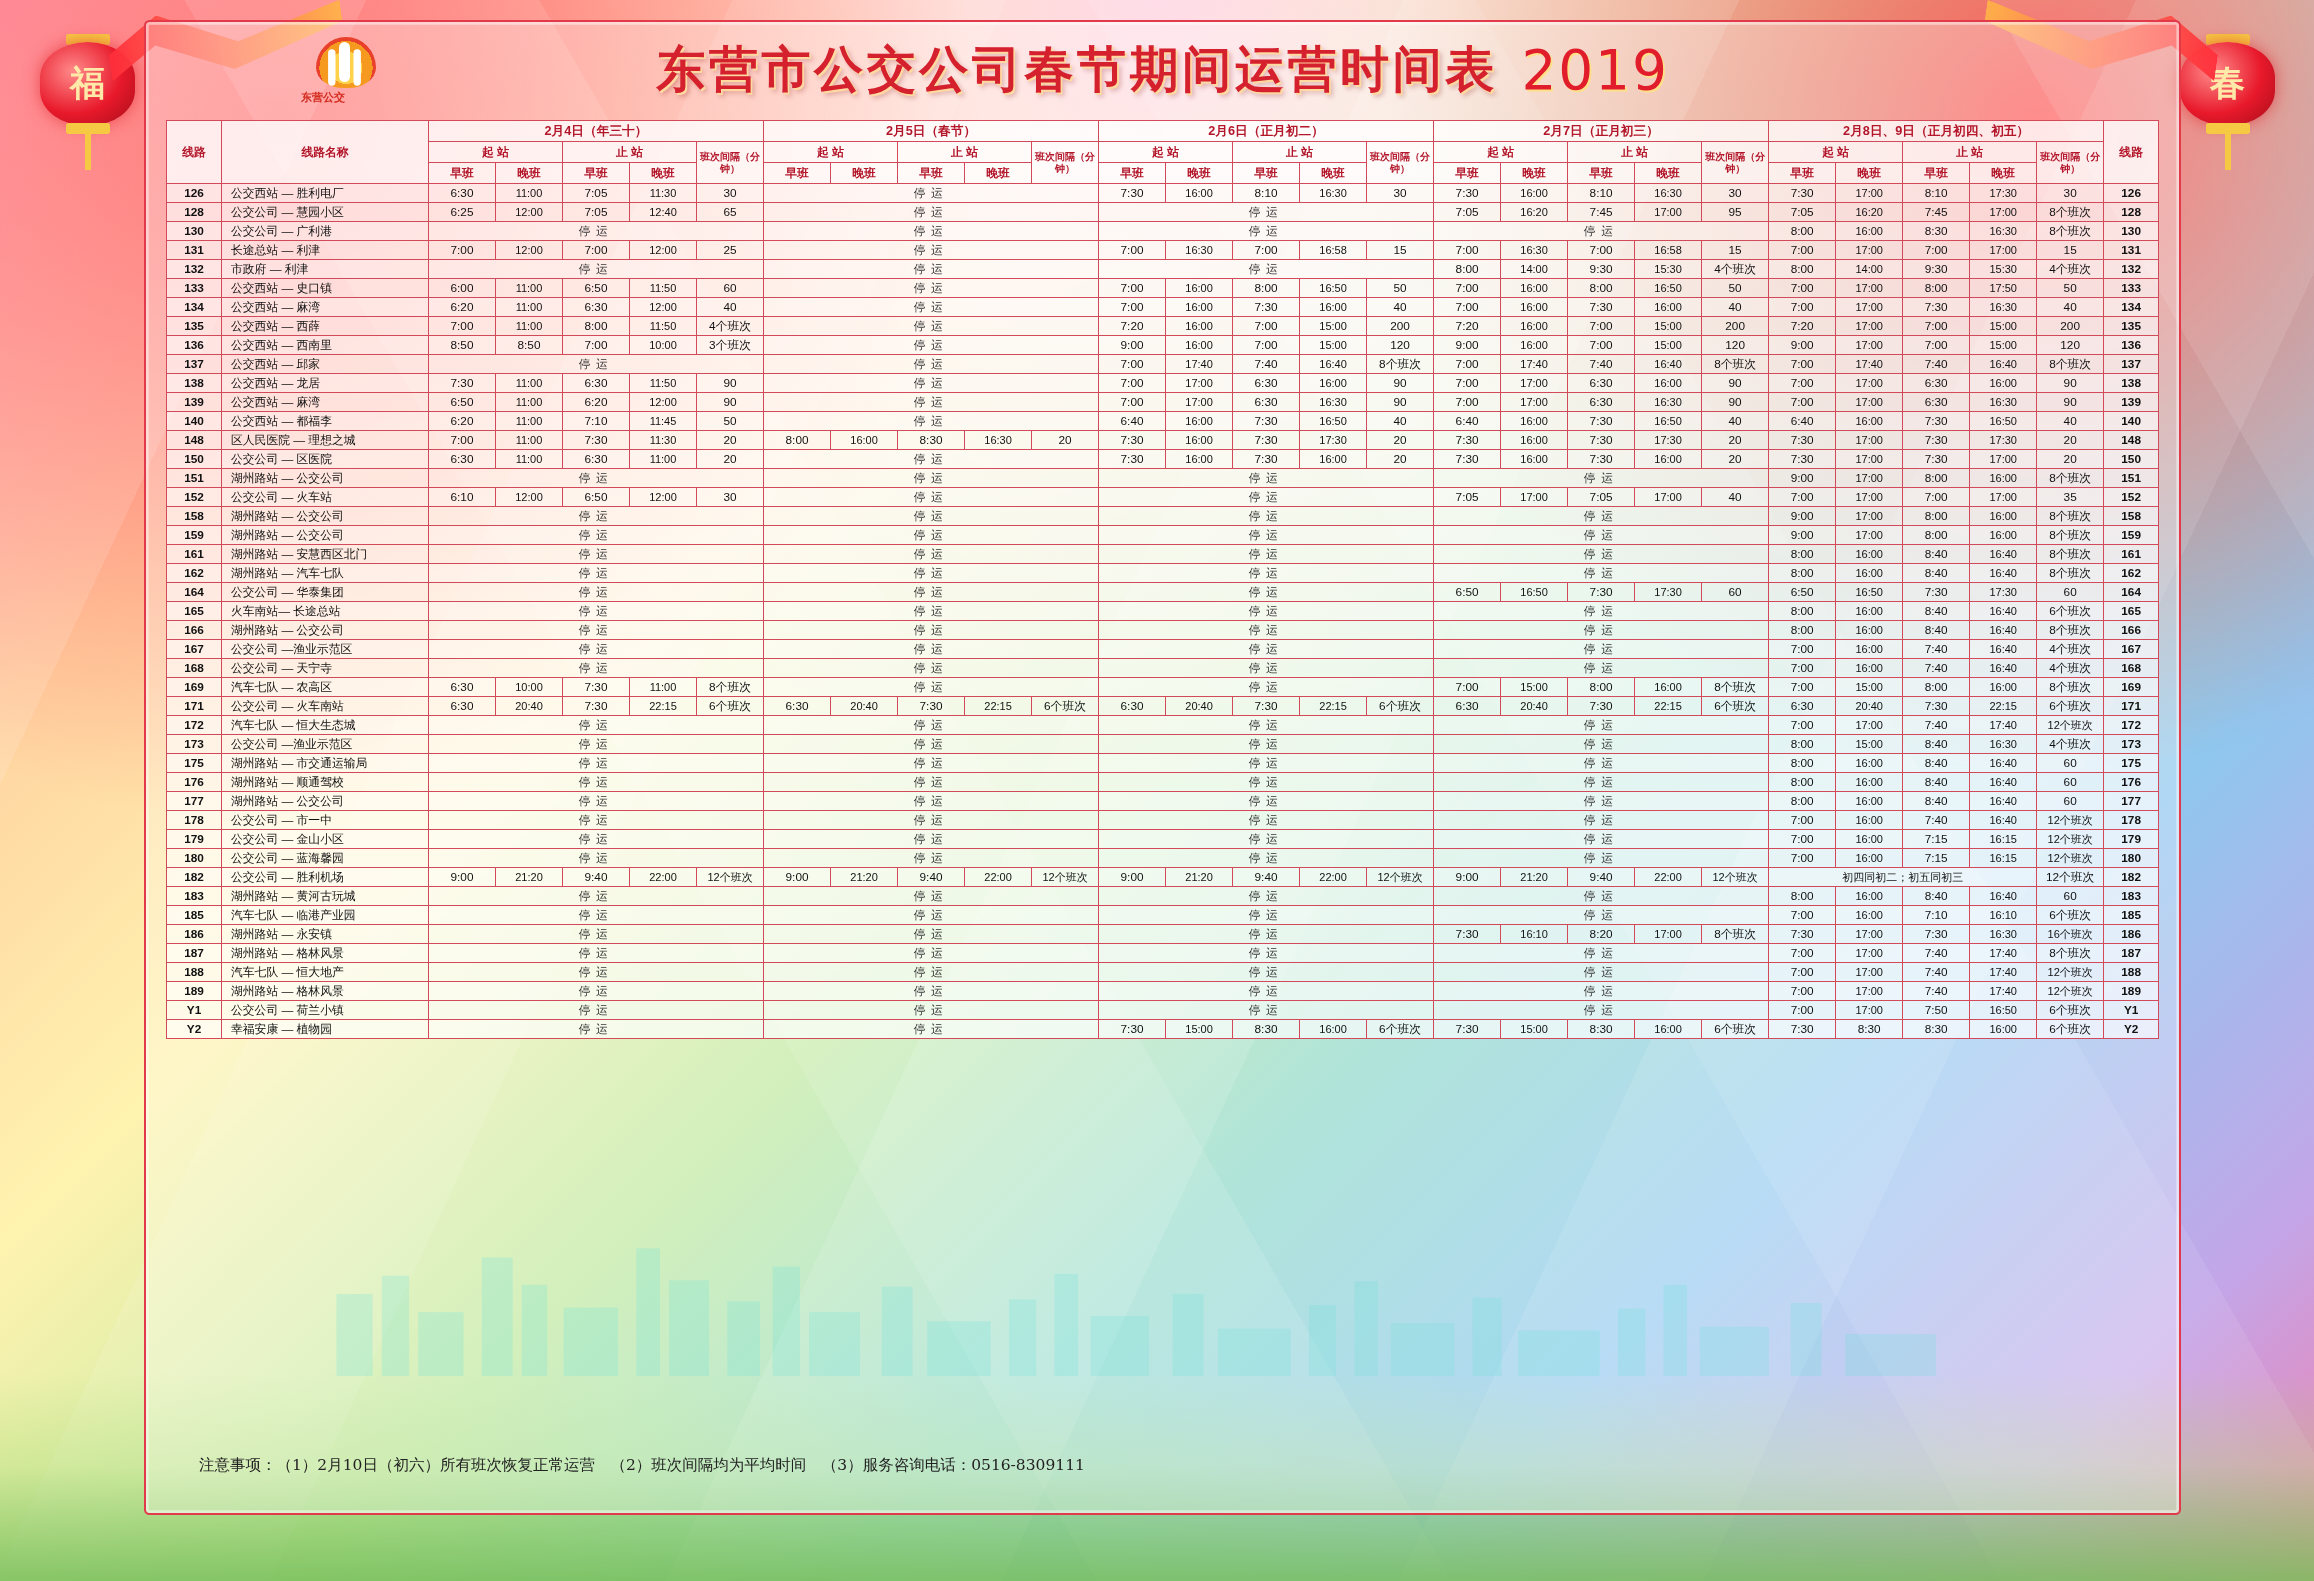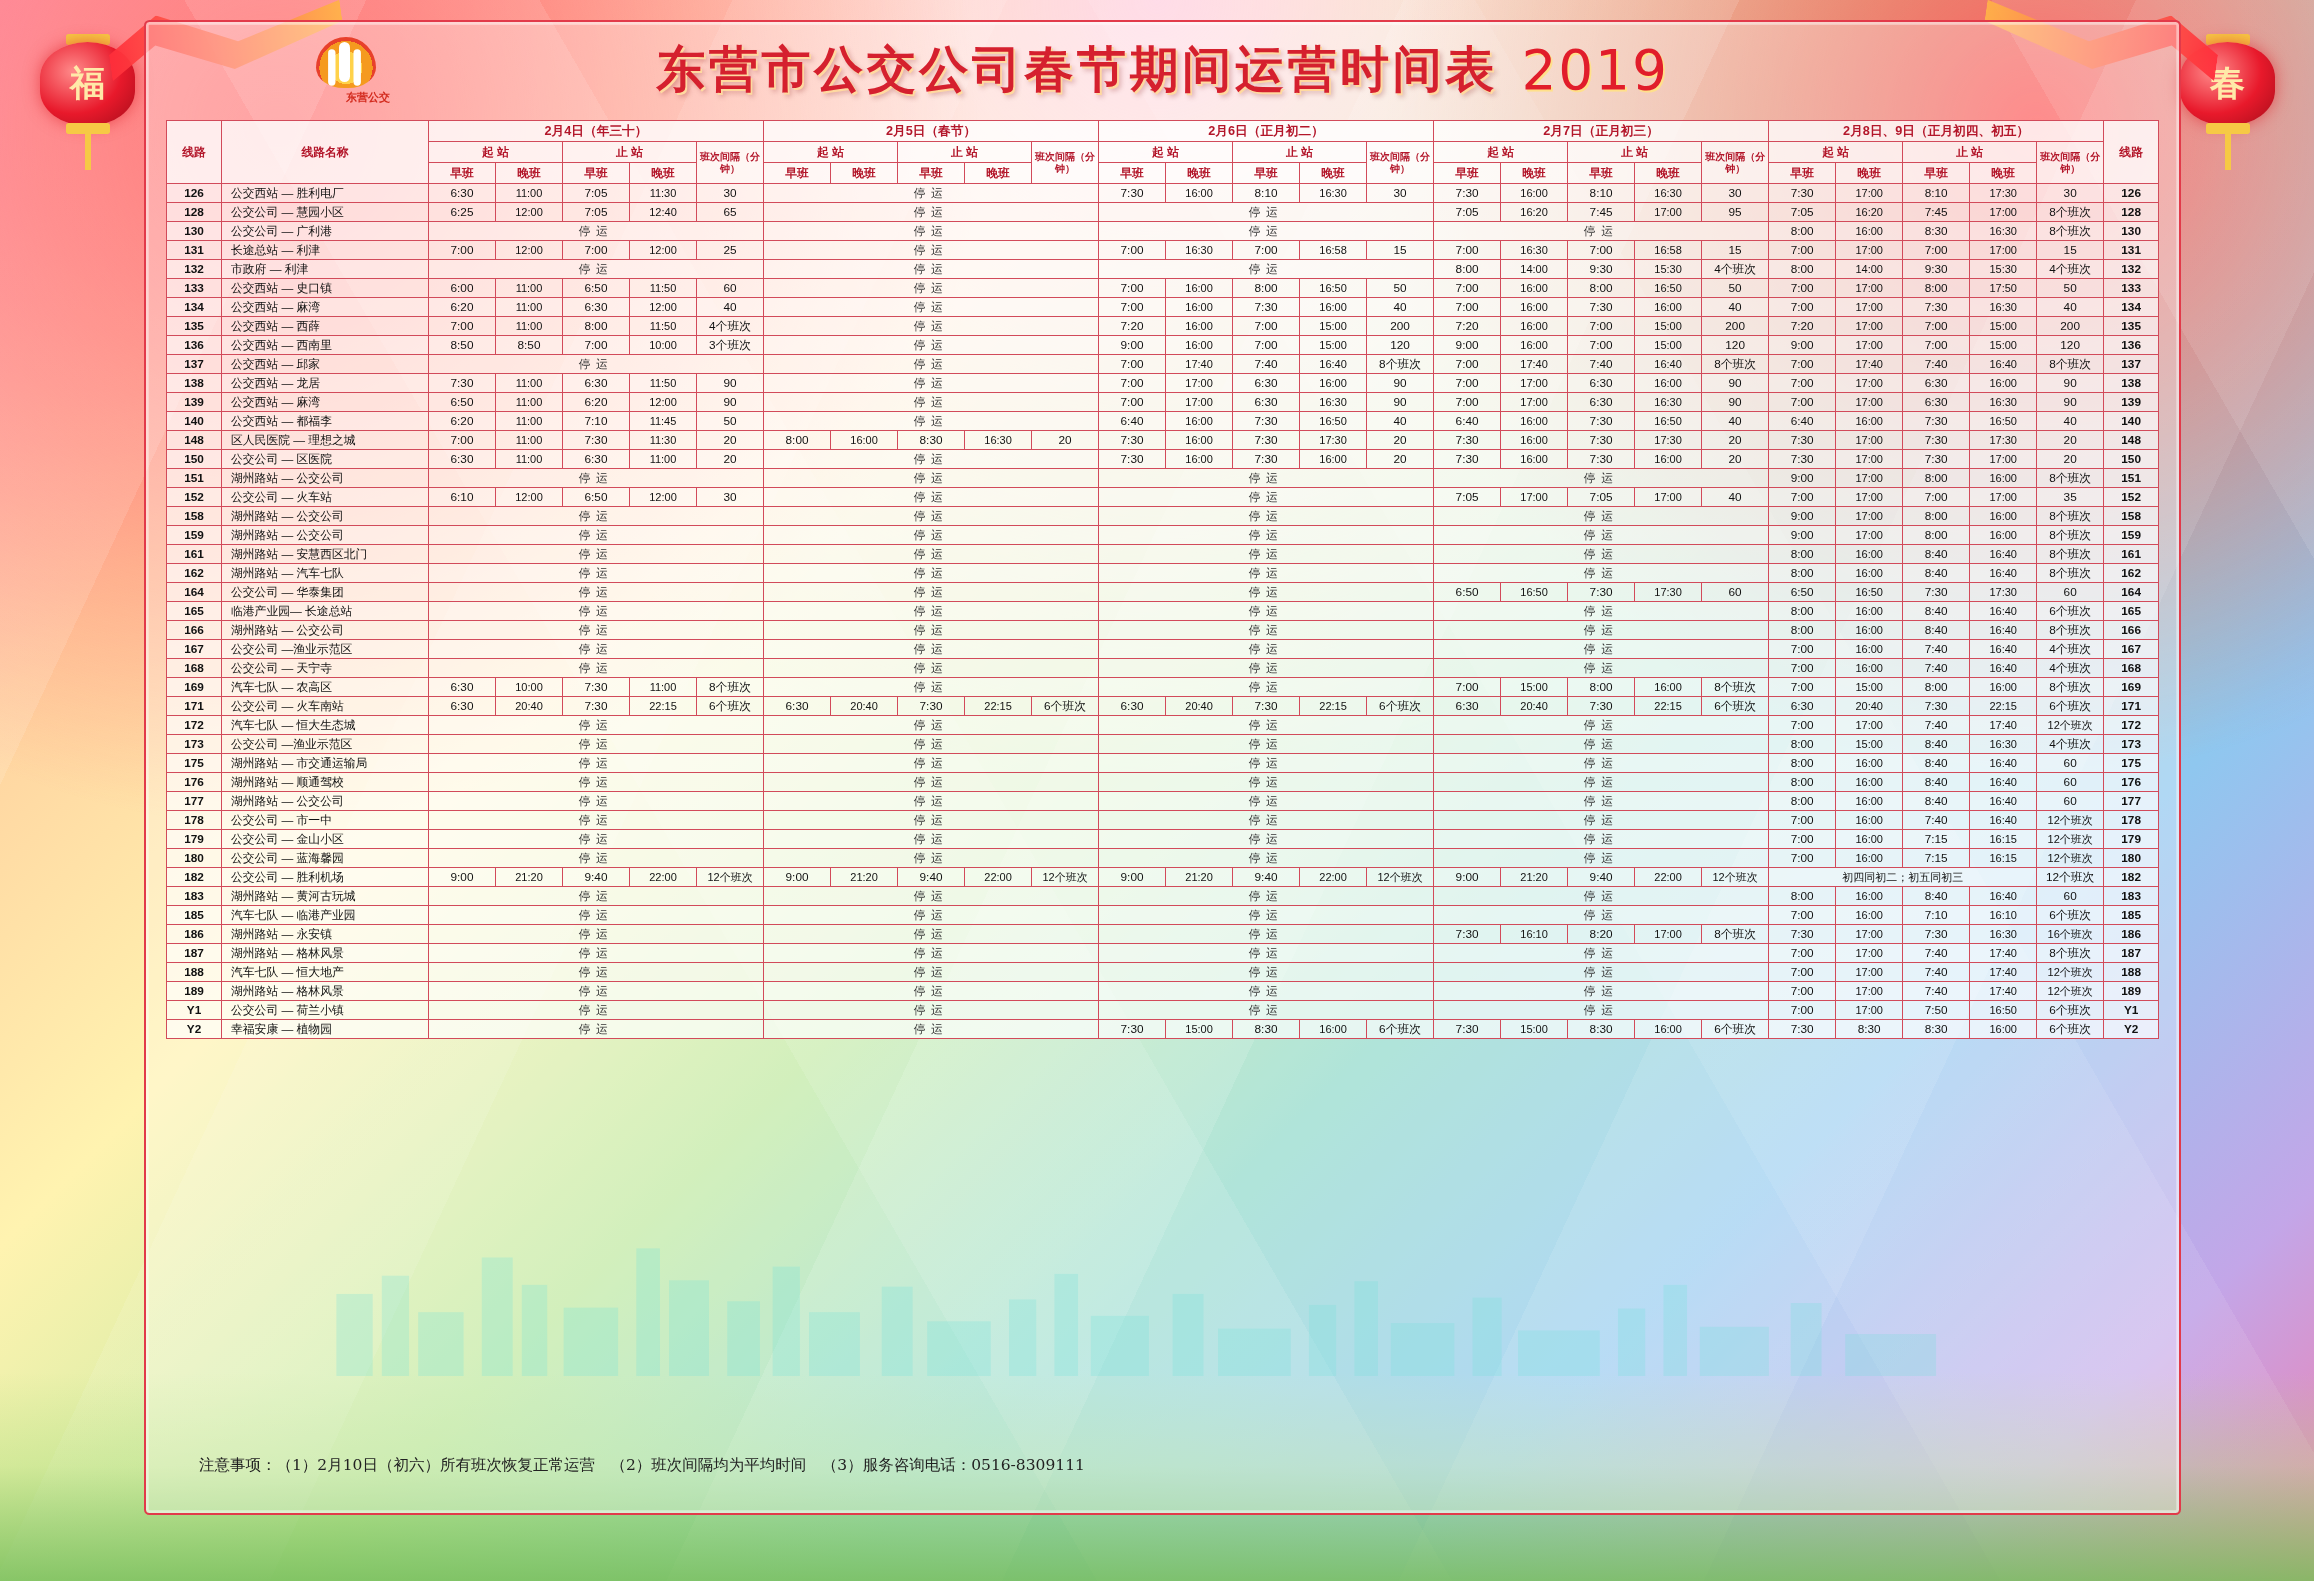--- a/index.html
+++ b/index.html
@@ -54,21 +54,21 @@
   
   .board{
     position:absolute;left:144px;top:20px;width:2033px;height:1491px;
     border:2.7px solid #e23a4a;border-radius:5.5px;
     background:rgba(255,255,255,.30);
     box-shadow:0 0 0 2.7px rgba(255,255,255,.45) inset;
   }
   .title-row{
     position:relative;height:95px;display:flex;align-items:center;justify-content:center;gap:23.6px;
   }
-  .logo{position:absolute;left:155px;top:14.5px;width:89px;height:76px;text-align:right;}
+  .logo{position:absolute;left:155px;top:14.5px;width:89px;height:76px;text-align:left;}
   .logo .mark{
     width:60px;height:51px;margin:0 auto;
     background:radial-gradient(circle at 50% 60%, #ffd24a 0 38%, #f59a1f 38% 62%, #e8402b 62% 100%);
     border-radius:50% 50% 46% 46%/60% 60% 40% 40%;
     position:relative;
   }
   .logo .mark:after{
     content:"";position:absolute;left:23.6px;top:5.5px;width:11px;height:40px;background:#fff;border-radius:5.5px;
     box-shadow:-12.7px 5.5px 0 -1.8px #fff, 12.7px 5.5px 0 -1.8px #fff;
   }
@@ -714,21 +714,21 @@
             <td>60</td>
             <td>6:50</td>
             <td style="font-size: 11px;">16:50</td>
             <td>7:30</td>
             <td style="font-size: 11px;">17:30</td>
             <td>60</td>
             <td class="route-no">164</td>
           </tr>
           <tr>
             <td class="route-no">165</td>
-            <td class="route-name">临港产业园— 长途总站</td>
+            <td class="route-name">火车南站— 长途总站</td>
             <td colspan="5" class="stop">停运</td>
             <td colspan="5" class="stop">停运</td>
             <td colspan="5" class="stop">停运</td>
             <td colspan="5" class="stop">停运</td>
             <td>8:00</td>
             <td style="font-size: 11px;">16:00</td>
             <td>8:40</td>
             <td style="font-size: 11px;">16:40</td>
             <td>6个班次</td>
             <td class="route-no">165</td>

